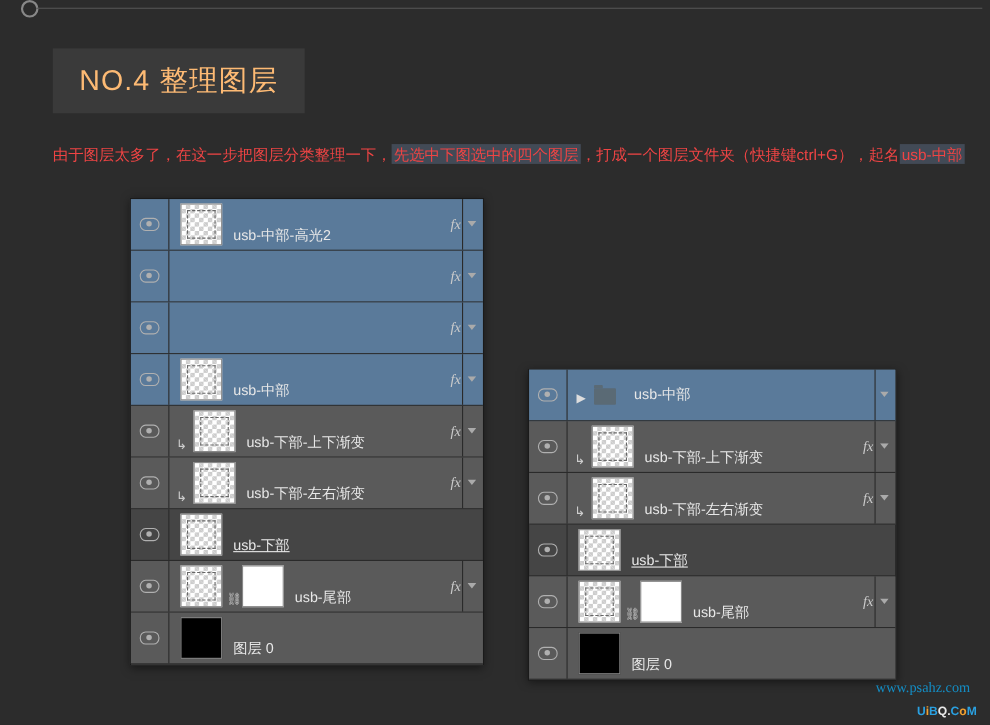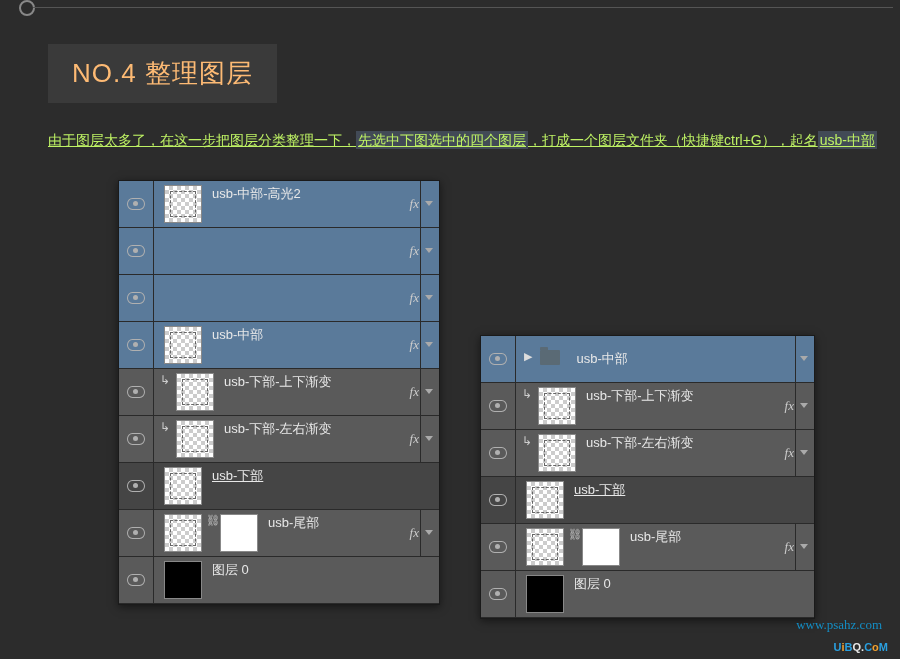--- a/index.html
+++ b/index.html
@@ -41,22 +41,21 @@
     font-weight: 300;
     padding: 12px 24px;
     letter-spacing: 1px;
   }
   .desc {
     position: absolute;
     left: 48px;
     top: 125px;
     font-size: 14px;
     line-height: 2.2;
-    color: #bef264;
-    text-decoration: underline;
+    color: #ef4444;
   }
   .highlight {
     background: rgba(100,120,150,0.4);
     padding: 1px 2px;
   }
   .panel {
     position: absolute;
     background: #454545;
     border: 1px solid #1a1a1a;
     box-shadow: 0 2px 8px rgba(0,0,0,0.5);
@@ -106,21 +105,21 @@
     left: 4.5px;
     top: 1.5px;
     width: 5px;
     height: 5px;
     background: #b0b0b0;
     border-radius: 50%;
   }
   .content-col {
     flex: 1;
     display: flex;
-    align-items: flex-start;
+    align-items: flex-end;
     padding-left: 4px;
     gap: 4px;
     color: #e0e0e0;
     font-size: 13px;
   }
   .clip-arrow {
     width: 14px;
     flex-shrink: 0;
     text-align: center;
     color: #ccc;

